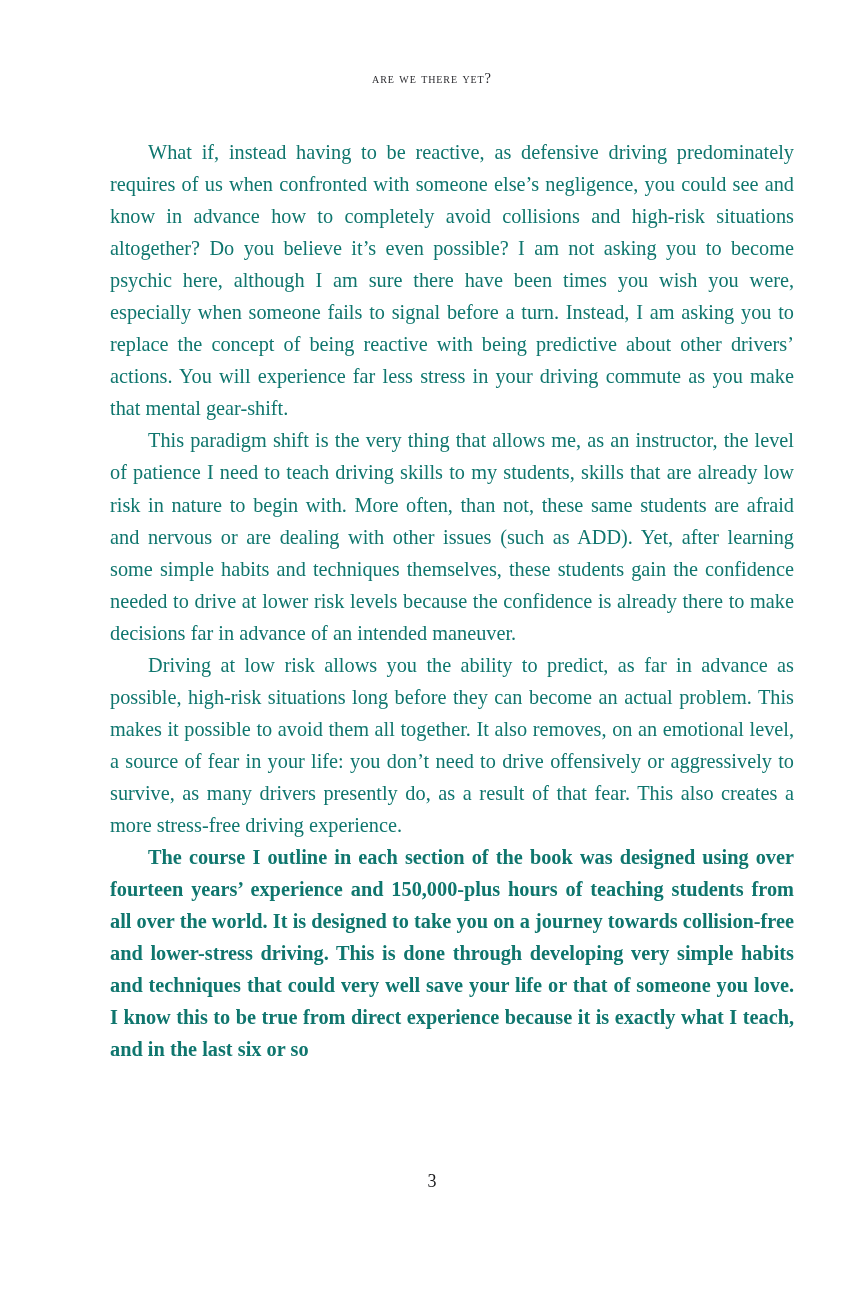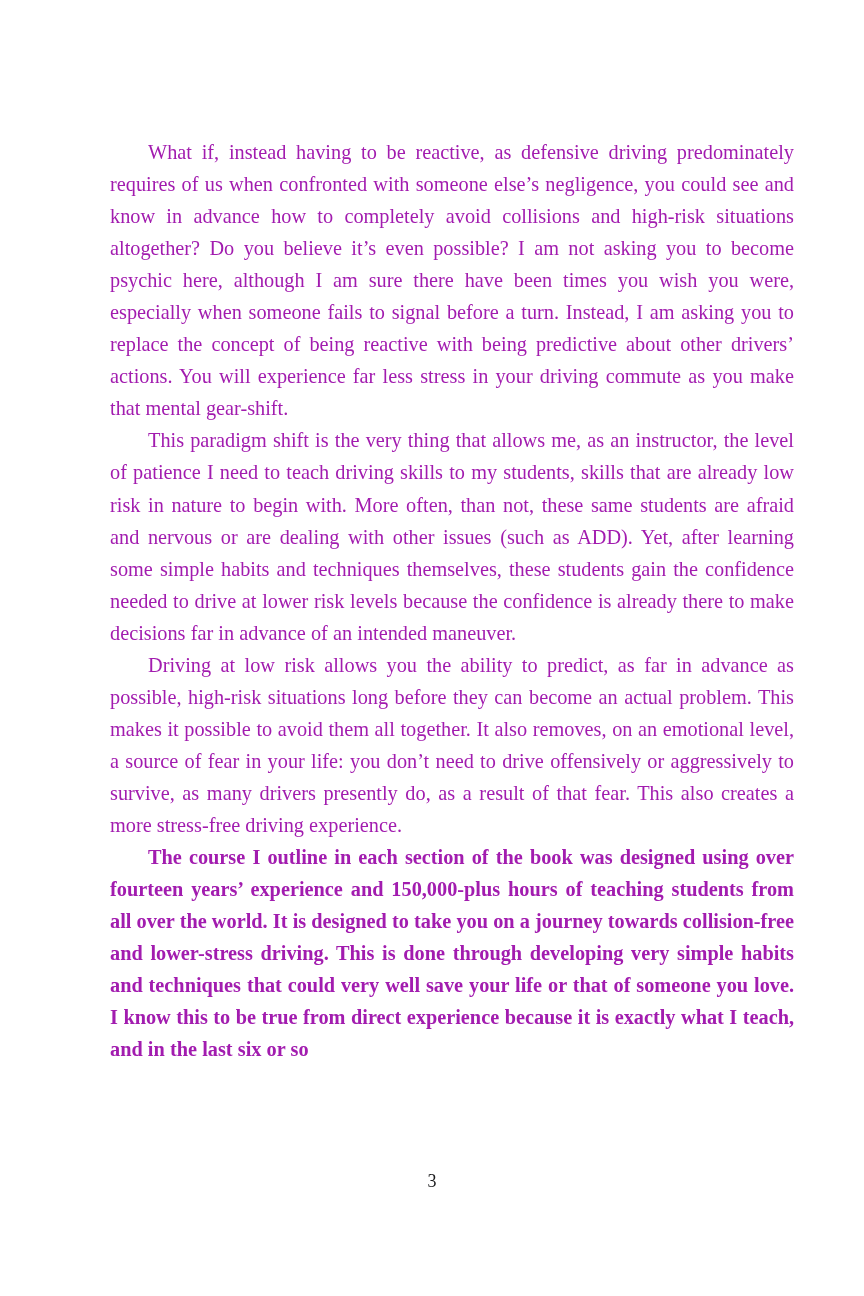--- a/index.html
+++ b/index.html
@@ -45,21 +45,21 @@
     width: 684px;
   }
 
   .para {
     margin: 0;
     font-size: 20.3px;
     line-height: 32.05px;
     text-align: justify;
     text-justify: inter-word;
     text-indent: 38px;
-    color: #a21caf;
+    color: #0f766e;
     hyphens: none;
     -webkit-hyphens: none;
     word-spacing: 0.1px;
   }
 
   
   .para:last-child {
     text-align: justify;
     font-weight: bold;
   }
@@ -74,20 +74,21 @@
     font-size: 18px;
     color: #1b1b1d;
     line-height: 1;
   }
 </style>
 </head>
 <body>
 
 <div class="page">
 
+  <div class="running-head">Are We There Yet?</div>
 
   <div class="text-block">
     <p class="para">What if, instead having to be reactive, as defensive driving predominately requires of us when confronted with someone else’s negligence, you could see and know in advance how to completely avoid collisions and high-risk situations altogether? Do you believe it’s even possible? I am not asking you to become psychic here, although I am sure there have been times you wish you were, especially when someone fails to signal before a turn. Instead, I am asking you to replace the concept of being reactive with being predictive about other drivers’ actions. You will experience far less stress in your driving commute as you make that mental gear-shift.</p>
     <p class="para">This paradigm shift is the very thing that allows me, as an instructor, the level of patience I need to teach driving skills to my students, skills that are already low risk in nature to begin with. More often, than not, these same students are afraid and nervous or are dealing with other issues (such as ADD). Yet, after learning some simple habits and techniques themselves, these students gain the confidence needed to drive at lower risk levels because the confidence is already there to make decisions far in advance of an intended maneuver.</p>
     <p class="para">Driving at low risk allows you the ability to predict, as far in advance as possible, high-risk situations long before they can become an actual problem. This makes it possible to avoid them all together. It also removes, on an emotional level, a source of fear in your life: you don’t need to drive offensively or aggressively to survive, as many drivers presently do, as a result of that fear. This also creates a more stress-free driving experience.</p>
     <p class="para">The course I outline in each section of the book was designed using over fourteen years’ experience and 150,000-plus hours of teaching students from all over the world. It is designed to take you on a journey towards collision-free and lower-stress driving. This is done through developing very simple habits and techniques that could very well save your life or that of someone you love. I know this to be true from direct experience because it is exactly what I teach, and in the last six or so</p>
   </div>
 
   <div class="folio">3</div>
 

